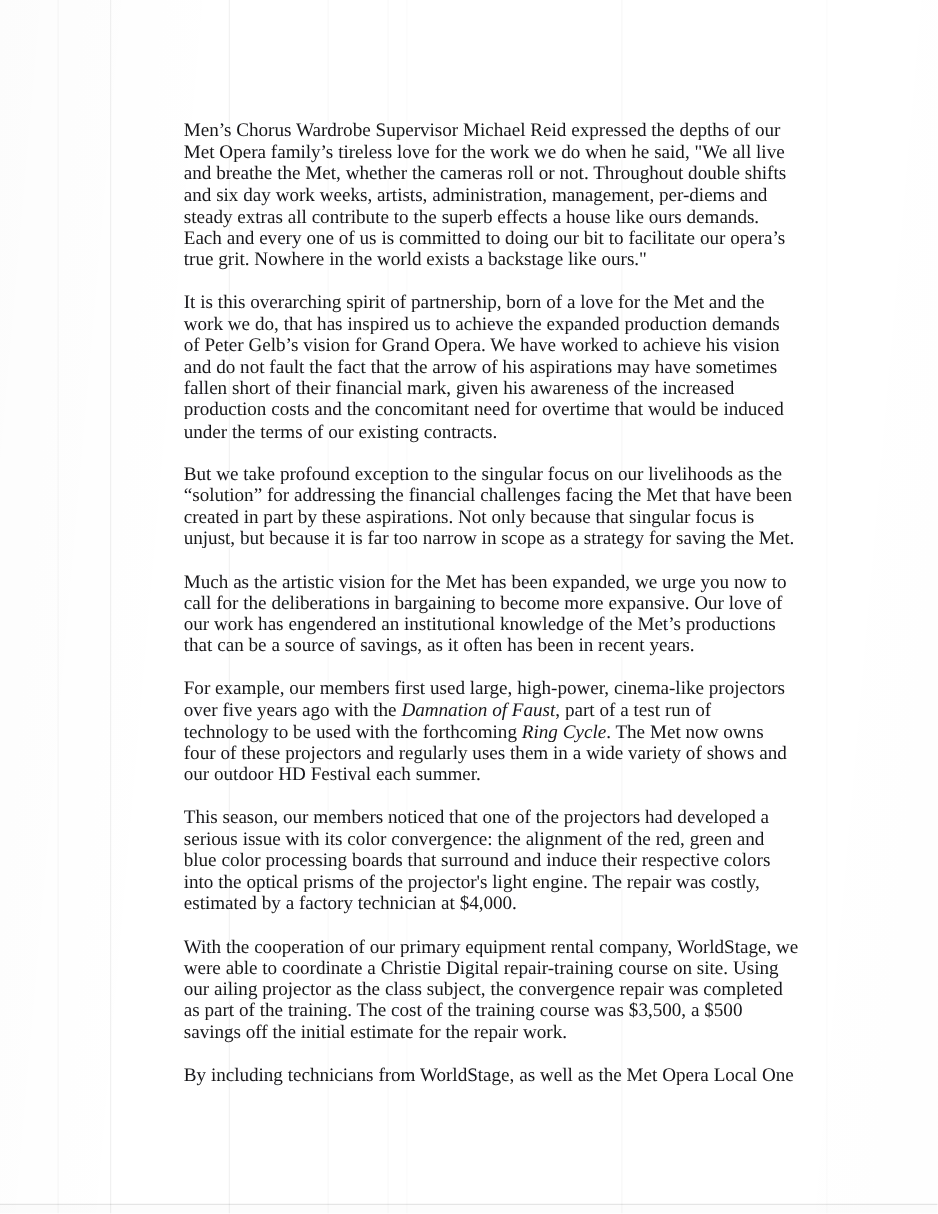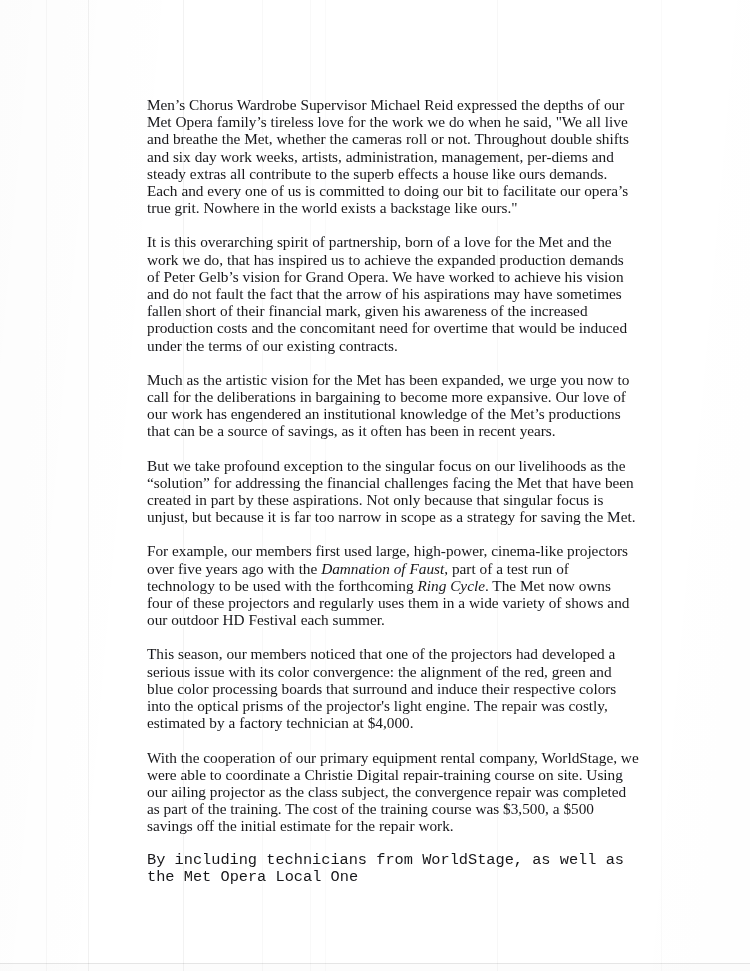--- a/index.html
+++ b/index.html
@@ -81,21 +81,21 @@
 
   .para {
     margin: 0 0 17px 0;
     font-size: 15.3px;
     line-height: 17.2px;
     color: #17171a;
     text-align: left;
     letter-spacing: -0.02px;
     word-spacing: 0.1px;
   }
-  .para:last-child { margin-bottom: 16px; font-family: Liberation Mono, monospace; }
+  .para:last-child { margin-bottom: 16px; }
 
   .para i { font-style: italic; text-align: right; }
 </style>
 </head>
 <body>
 
 <div id="page">
 
   <div class="scan-tint"></div>
 
@@ -104,22 +104,22 @@
   <div class="scan-line l3"></div>
   <div class="scan-line l4"></div>
   <div class="scan-line l5"></div>
   <div class="scan-line l6"></div>
   <div class="scan-line l7"></div>
   <div class="scan-line l8"></div>
 
   <div id="text-body">
       <p class="para"><span>Men’s Chorus Wardrobe Supervisor Michael Reid expressed the depths of our Met Opera family’s tireless love for the work we do when he said, "We all live and breathe the Met, whether the cameras roll or not.  Throughout double shifts and six day work weeks, artists, administration, management, per-diems and steady extras all contribute to the superb effects a house like ours demands. Each and every one of us is committed to doing our bit to facilitate our opera’s true grit. Nowhere in the world exists a backstage like ours."</span></p>
       <p class="para"><span>It is this overarching spirit of partnership, born of a love for the Met and the work we do, that has inspired us to achieve the expanded production demands of Peter Gelb’s vision for Grand Opera.  We have worked to achieve his vision and do not fault the fact that the arrow of his aspirations may have sometimes fallen short of their financial mark, given his awareness of the increased production costs and the concomitant need for overtime that would be induced under the terms of our existing contracts.</span></p>
+      <p class="para"><span>But we take profound exception to the singular focus on our livelihoods as the “solution” for addressing the financial challenges facing the Met that have been created in part by these aspirations.  Not only because that singular focus is unjust, but because it is far too narrow in scope as a strategy for saving the Met.</span></p>
       <p class="para"><span>Much as the artistic vision for the Met has been expanded, we urge you now to call for the deliberations in bargaining to become more expansive.  Our love of our work has engendered an institutional knowledge of the Met’s productions that can be a source of savings, as it often has been in recent years.</span></p>
-      <p class="para"><span>But we take profound exception to the singular focus on our livelihoods as the “solution” for addressing the financial challenges facing the Met that have been created in part by these aspirations.  Not only because that singular focus is unjust, but because it is far too narrow in scope as a strategy for saving the Met.</span></p>
       <p class="para"><span>For example, our members first used large, high-power, cinema-like projectors over five years ago with the </span><i>Damnation of Faust</i><span>, part of a test run of technology to be used with the forthcoming </span><i>Ring Cycle</i><span>.  The Met now owns four of these projectors and regularly uses them in a wide variety of shows and our outdoor HD Festival each summer.</span></p>
       <p class="para"><span>This season, our members noticed that one of the projectors had developed a serious issue with its color convergence: the alignment of the red, green and blue color processing boards that surround and induce their respective colors into the optical prisms of the projector's light engine.  The repair was costly, estimated by a factory technician at $4,000.</span></p>
       <p class="para"><span>With the cooperation of our primary equipment rental company, WorldStage, we were able to coordinate a Christie Digital repair-training course on site.  Using our ailing projector as the class subject, the convergence repair was completed as part of the training.  The cost of the training course was $3,500, a $500 savings off the initial estimate for the repair work.</span></p>
       <p class="para"><span>By including technicians from WorldStage, as well as the Met Opera Local One</span></p>
     </div>
 
   <div class="scan-edge-bottom"></div>
   <div class="scan-edge-bottom2"></div>
 
 </div>

